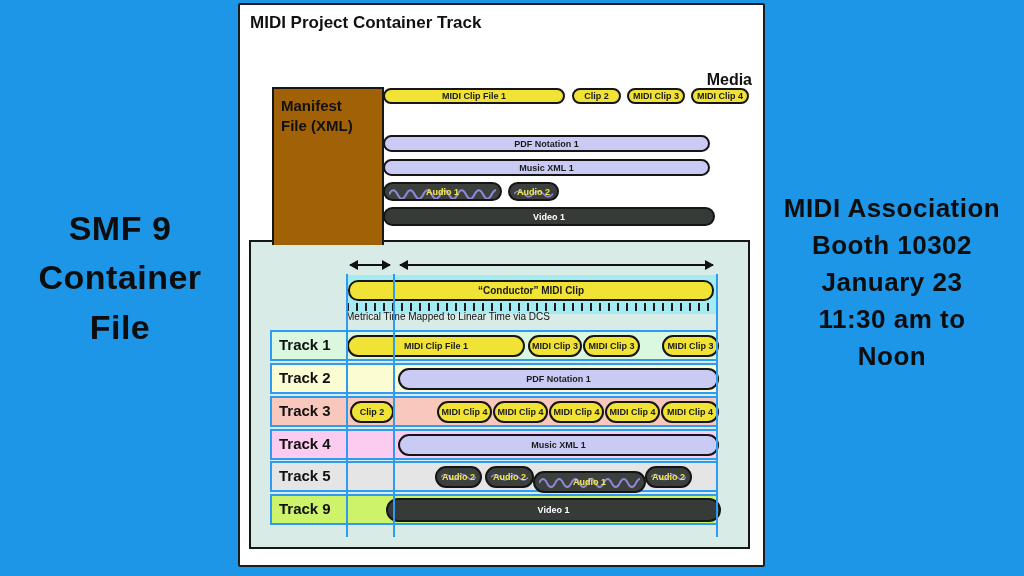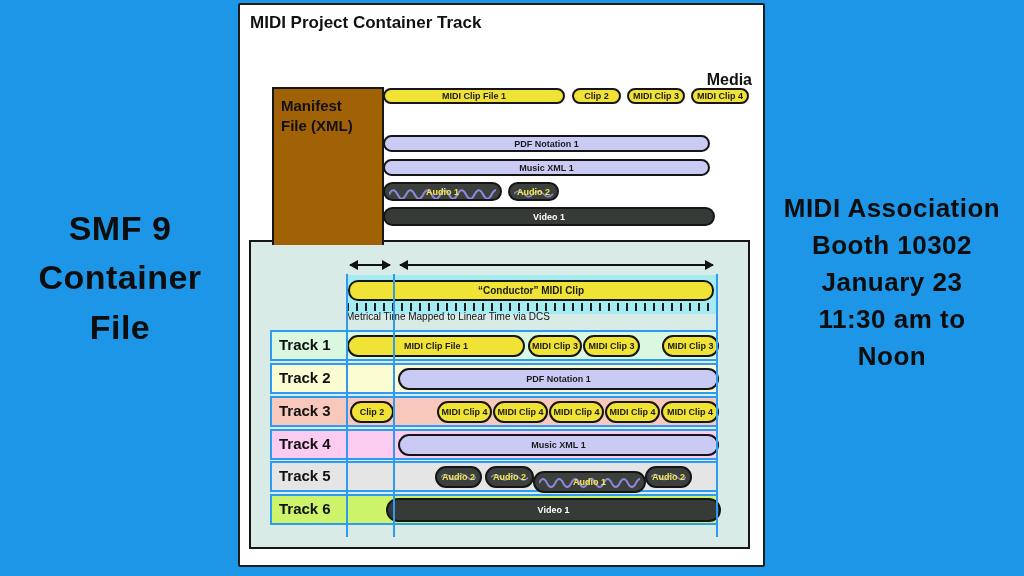--- a/index.html
+++ b/index.html
@@ -216,21 +216,21 @@
         </div>
       <div class="pill dark tpill" style="left:373px;width:47px;">
         <svg class="wave" viewBox="0 0 40 16" preserveAspectRatio="none">
             <path d="M0 8 Q5 2 10 8 T20 8 T30 8 T40 8" stroke="#8f86d8" stroke-width="1.5" fill="none"></path>
           </svg>
         <span class="lbl">Audio 2</span>
         </div>
     </div>
 
     <div class="track" style="top:489px;background:#cdf36b;">
-      <span class="tlabel">Track 6</span>
+      <span class="tlabel">Track 9</span>
       <div class="pill videoP" style="left:114px;top:2px;height:24px;width:335px;">
         <span class="vblocks"></span>
         <span class="lbl">Video 1</span>
         </div>
     </div>
 
   </div>
 </div>
 
 </body></html>

